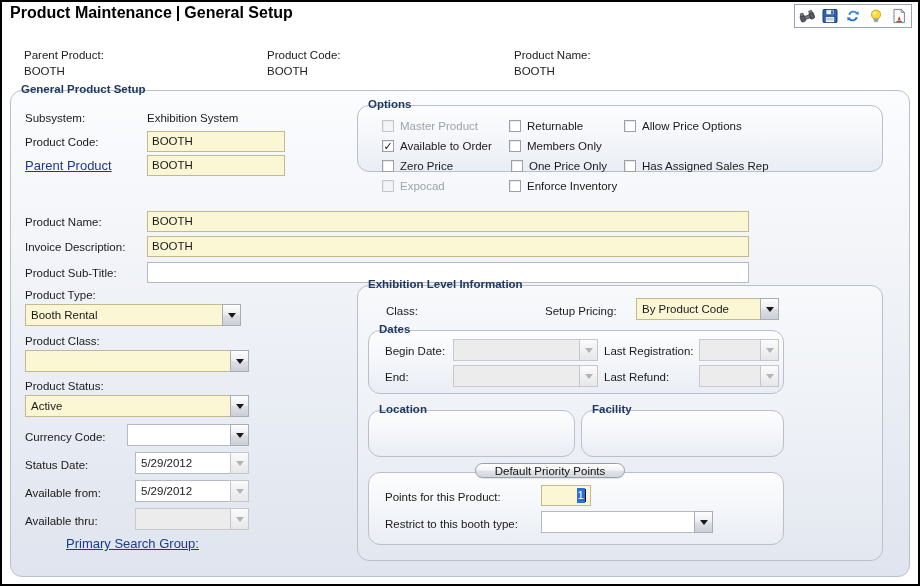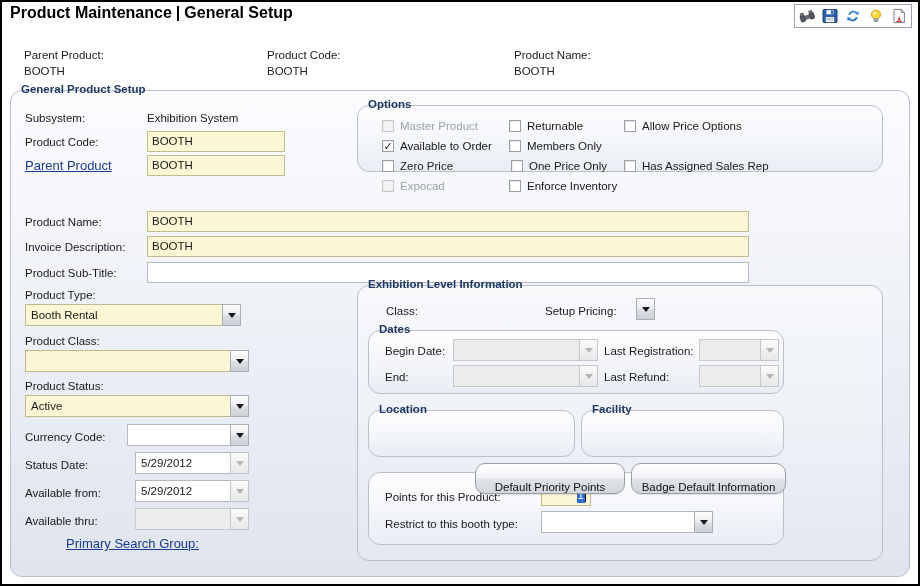--- a/index.html
+++ b/index.html
@@ -124,21 +124,21 @@
   .cb.off{border-color:#c2c6cb;background:#f4f4f4;}
   .cb .tick{
     display:block;width:10px;height:10px;
     font-size:11px;line-height:10px;color:#111;font-weight:bold;text-align:center;
   }
   .cbtext{font-size:11.5px;color:#1a1a1a;}
   .cbtext.dim{color:#9da3ab;}
 
   
   .pill{
-    position:absolute;box-sizing:border-box;height:31px;
+    position:absolute;box-sizing:border-box;height:15px;
     border:1px solid #9aa0a8;border-radius:10px;
     background:linear-gradient(180deg,#ffffff 0%,#f3f4f6 45%,#e0e3e8 55%,#d3d7dd 100%);
     display:flex;align-items:flex-end;justify-content:center;
     font-size:11.5px;color:#111;cursor:pointer;white-space:nowrap;
     box-shadow:0 1px 1px rgba(0,0,0,.10);
   }
 
   
   .sel{background:#2a6fd6;color:#ffffff;padding:0 1px;}
   .caret{display:inline-block;width:1px;height:13px;background:#111;vertical-align:-2px;}
@@ -351,20 +351,21 @@
     </div>
 
     <div class="group gflat" style="left:346px;top:194px;width:526px;height:276px;">
       <span class="legend">Exhibition Level Information</span>
 
       <span class="lbl" style="left:28px;top:18px;">Class:</span>
       <span class="statictext" style="left:135px;top:18px;"></span>
 
       <span class="lbl" style="left:187px;top:18px;">Setup Pricing:</span>
       <div class="combo yellow" style="left:278px;top:12px;width:143px;">
+        <div class="cbox">By Product Code</div>
         <div class="cbtn">
             <span class="arrow"></span>
           </div>
       </div>
 
       <div class="group gsub" style="left:10px;top:44px;width:416px;height:64px;">
         <span class="legend">Dates</span>
 
         <span class="lbl" style="left:16px;top:13px;">Begin Date:</span>
         <div class="datefld off" style="left:84px;top:8px;width:145px;">
@@ -403,23 +404,20 @@
         <span class="legend">Location</span>
       </div>
 
       <div class="group gsub" style="left:223px;top:124px;width:203px;height:47px;">
         <span class="legend">Facility</span>
       </div>
 
       <div class="pill" style="left:117px;top:177px;width:150px;z-index:5;">
         <span>Default Priority Points</span>
       </div>
-      <div class="pill" style="left:273px;top:177px;width:155px;z-index:5;">
-        <span>Badge Default Information</span>
-      </div>
 
       <div class="group gsub" style="left:10px;top:186px;width:416px;height:73px;">
         <span class="lbl" style="left:16px;top:17px;">Points for this Product:</span>
         <div class="fld yellow" style="left:172px;top:12px;width:50px;justify-content:flex-end;">
           <span class="sel">1</span>
             <span class="caret"></span>
         </div>
 
         <span class="lbl" style="left:16px;top:44px;">Restrict to this booth type:</span>
         <div class="combo" style="left:172px;top:38px;width:172px;">

